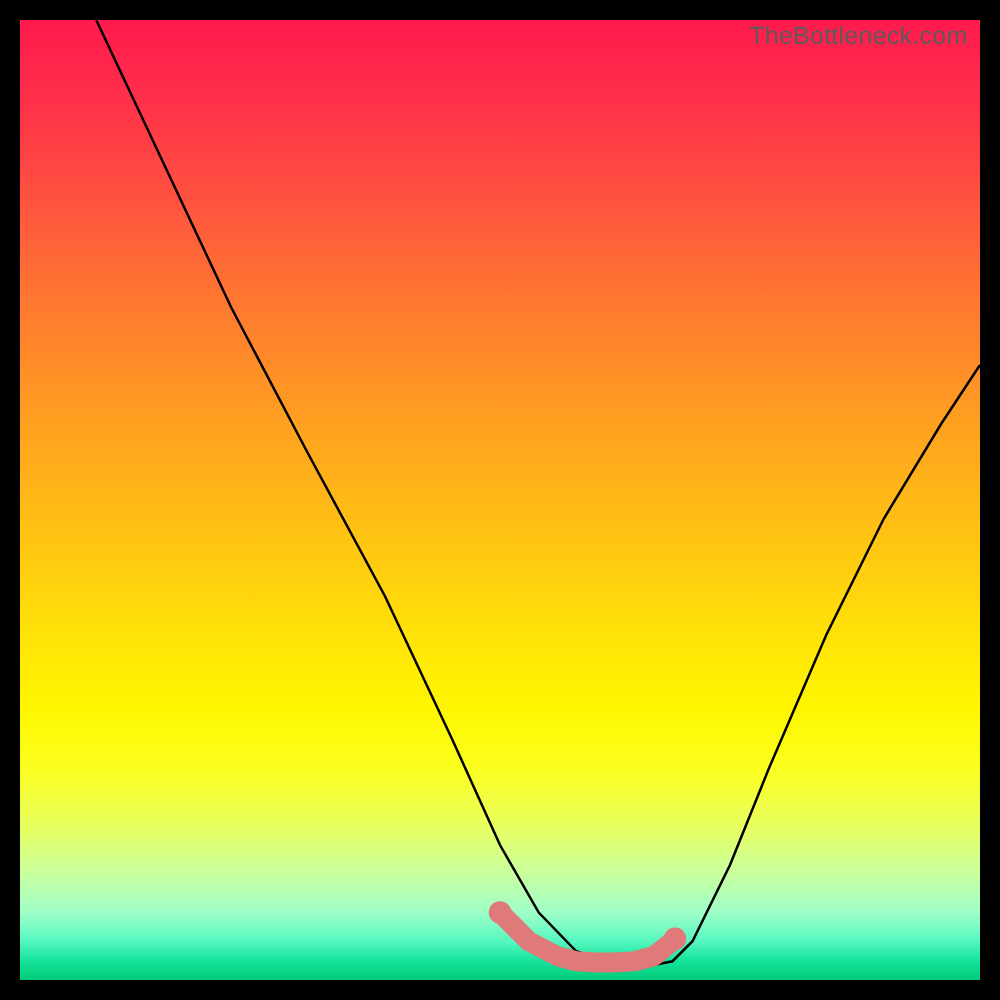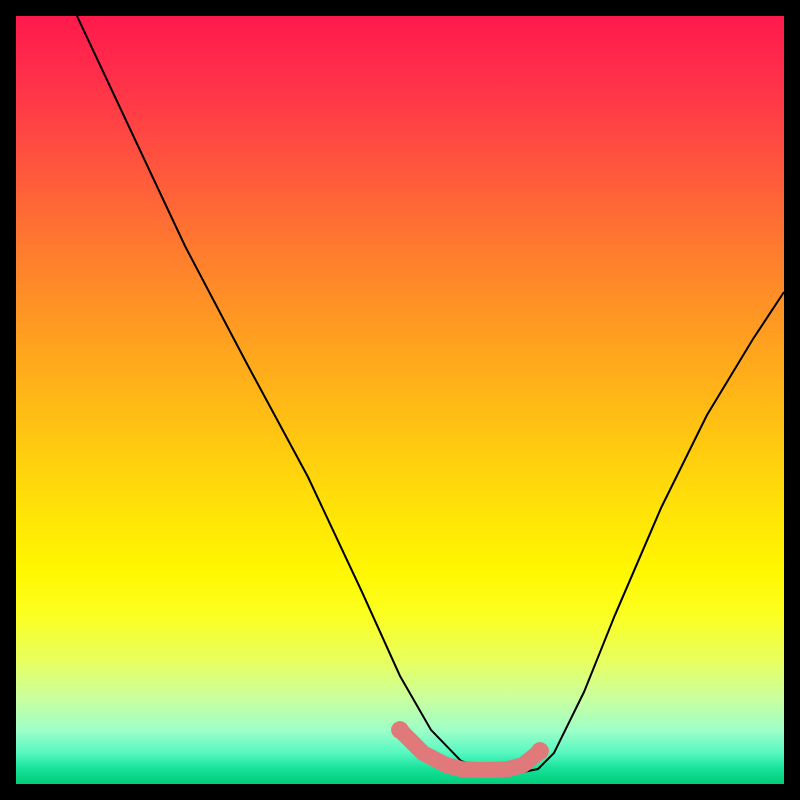--- a/index.html
+++ b/index.html
@@ -74,20 +74,21 @@
 <body>
 
 <div class="outer">
 
   <div class="plot-area">
 
     <div class="gradient">
       <div class="gradient-main"></div>
     </div>
 
+    <div class="watermark">TheBottleneck.com</div>
 
     <svg class="curve" viewBox="0 0 768 768" preserveAspectRatio="none">
 
       <path fill="none" stroke="#000" stroke-width="2" d="M 61 0
                L 115 115
                L 169 230
                L 230 346
                L 292 461
                L 346 576
                L 384 660

